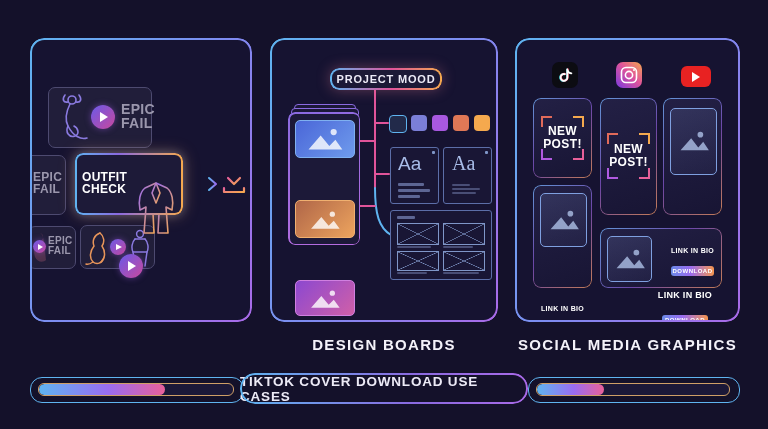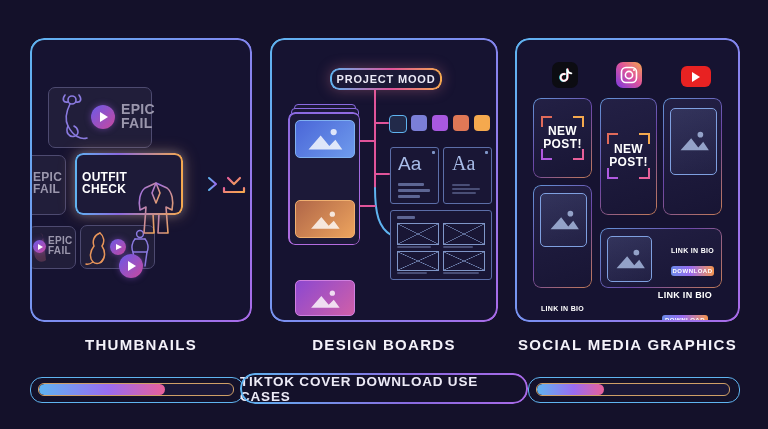--- a/index.html
+++ b/index.html
@@ -303,21 +303,20 @@
         <svg style="margin:10px auto 0;display:block;" width="34" height="24" viewBox="0 0 48 32">
           <circle cx="33" cy="7" r="4" fill="#93a2c8"></circle>
           <path d="M5 29 L20 12 L30 25 L37 17 L45 29 Z" fill="#93a2c8"></path>
         </svg>
       </div>
       <div class="libio z" style="left:56px;top:16px;width:58px;font-size:9px;">LINK IN BIO</div>
       <div class="dlpill z" style="left:62px;top:31px;width:46px;height:10px;">DOWNLOAD</div>
     </div>
   </div>
 
-  <div class="panel-label" style="left:30px;width:222px;">THUMBNAILS</div>
   <div class="panel-label" style="left:515px;width:225px;">SOCIAL MEDIA GRAPHICS</div>
   <div class="panel-label" style="left:270px;width:228px;">DESIGN BOARDS</div>
 
   <div class="abs" style="left:30px;top:377px;width:212px;height:24px;border:1.6px solid #5fb4f0;border-radius:12px;">
     <div class="ptrack" style="left:7px;top:5px;width:194px;height:11px;">
       <div class="pfill" style="width: 65%;"></div>
     </div>
   </div>
 
   <div class="gb" style="left:240px;top:373px;width:288px;height:31px;border-radius:15px;--f:#14112a;

